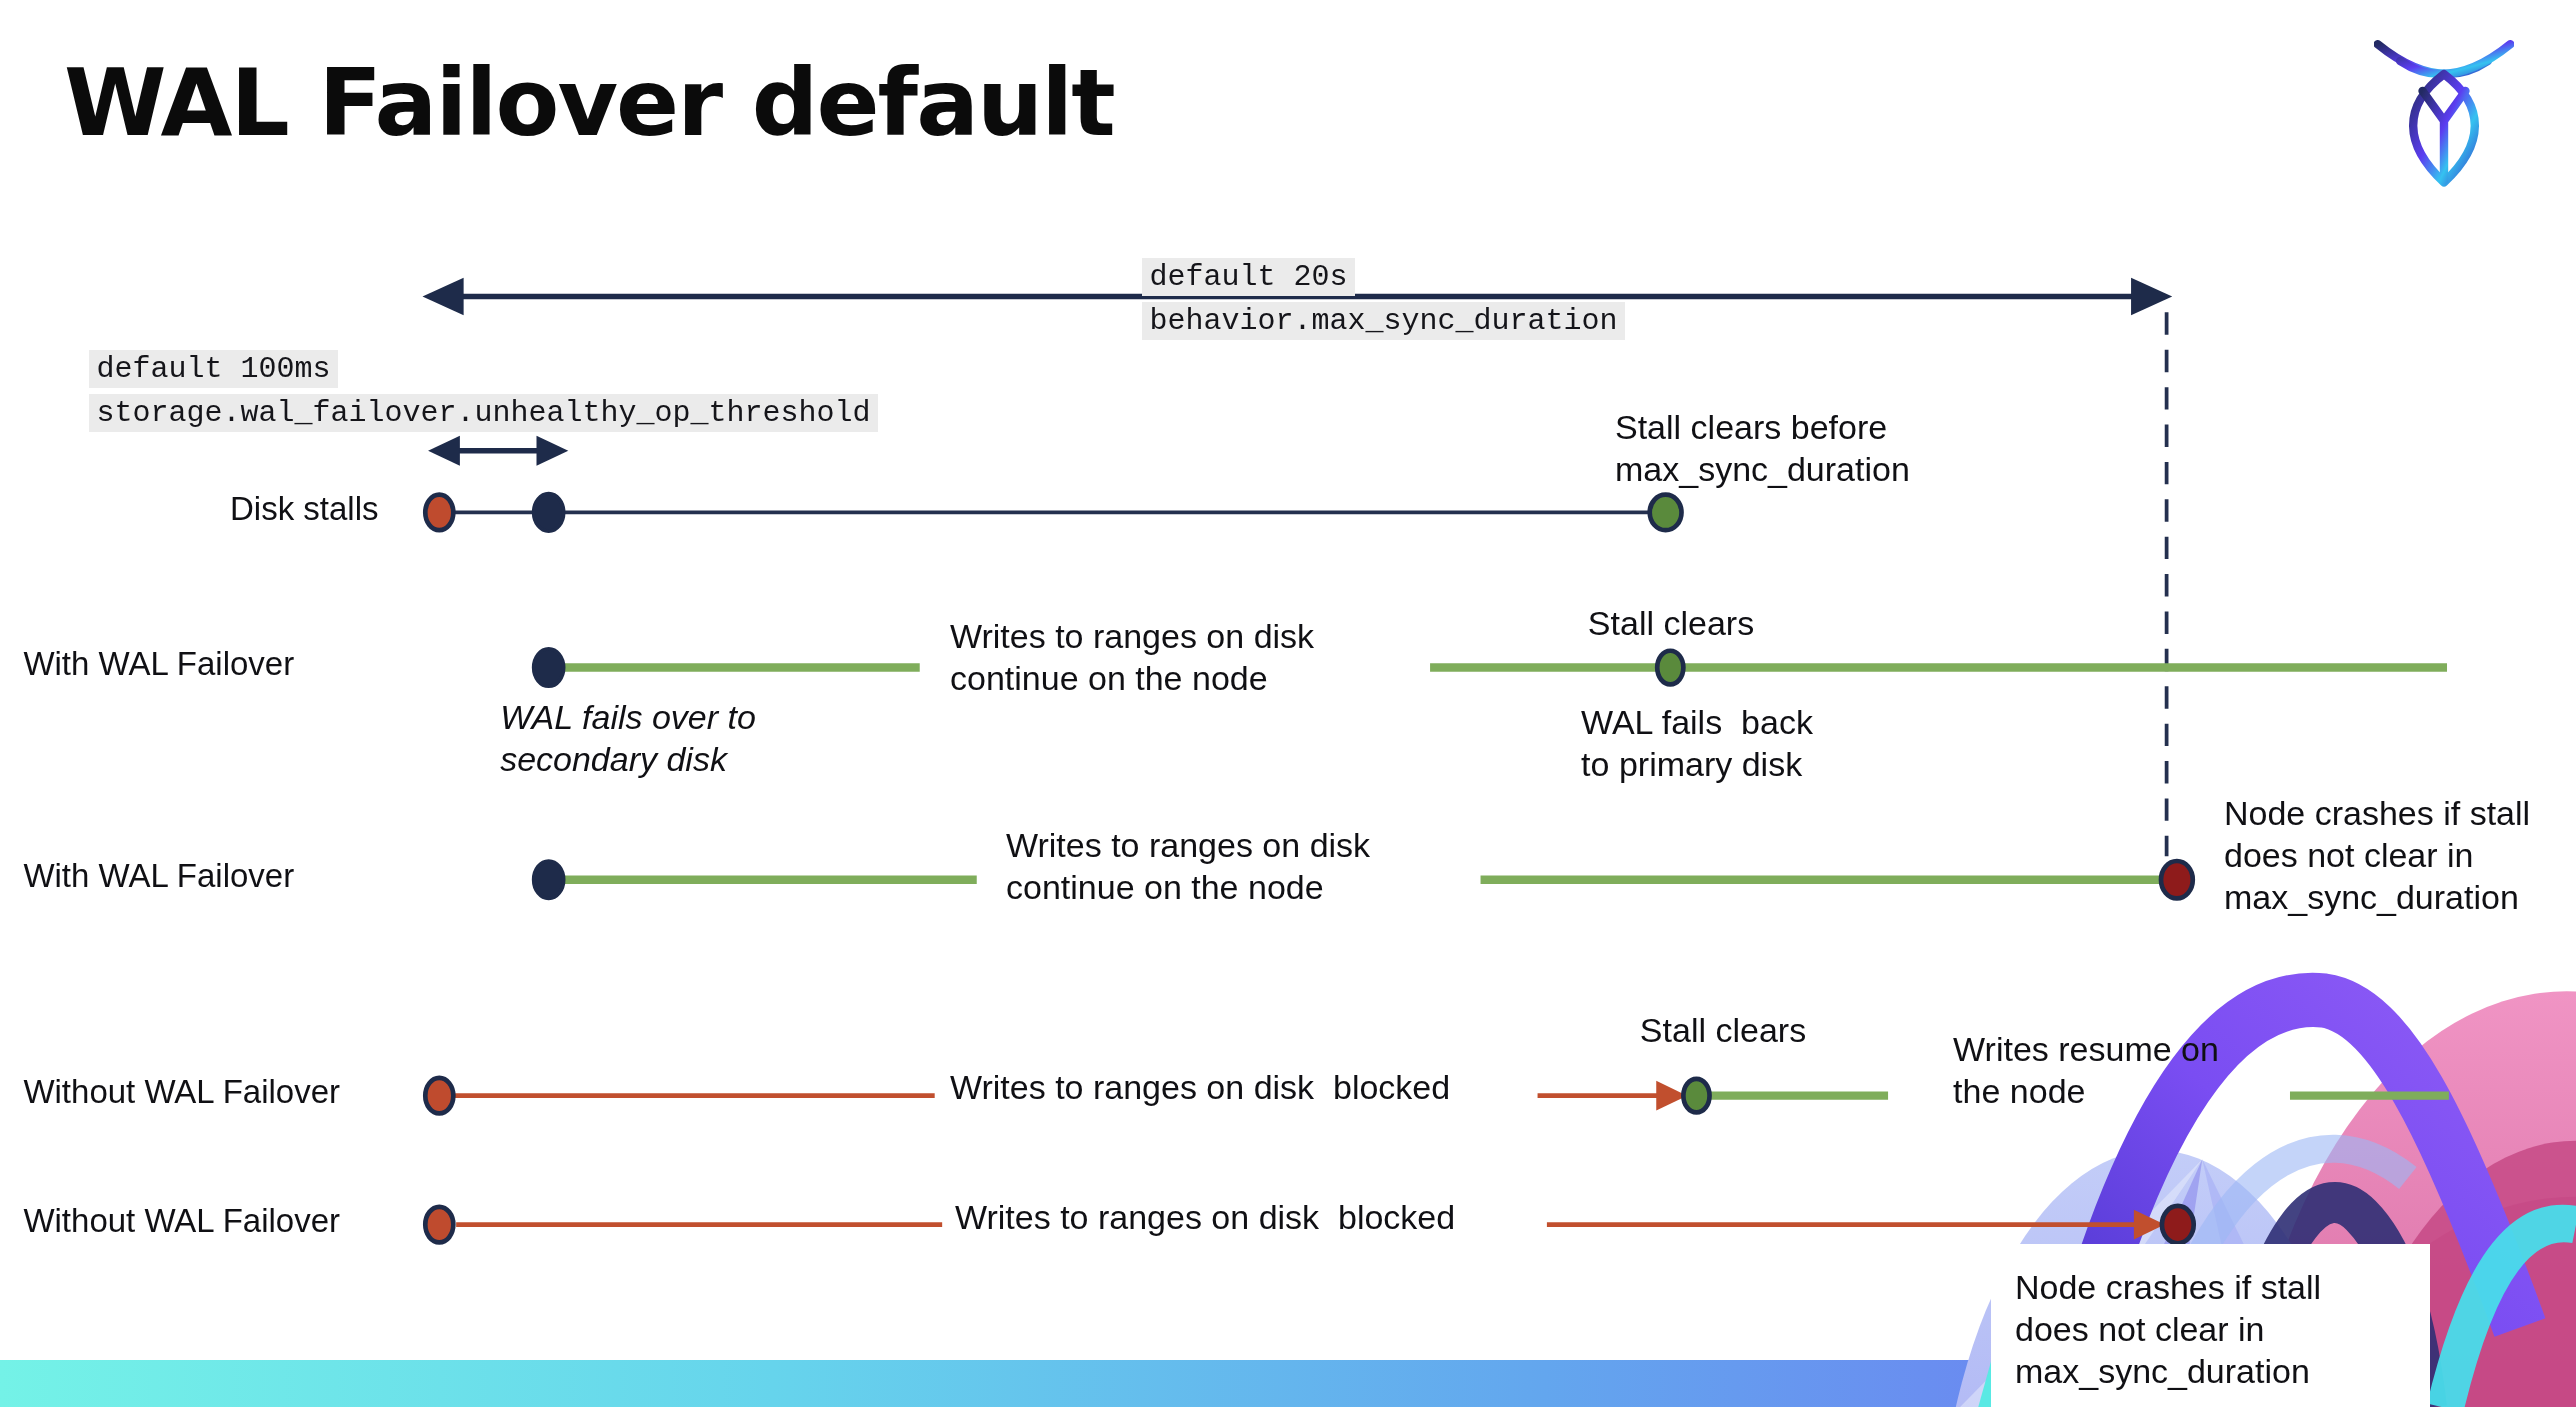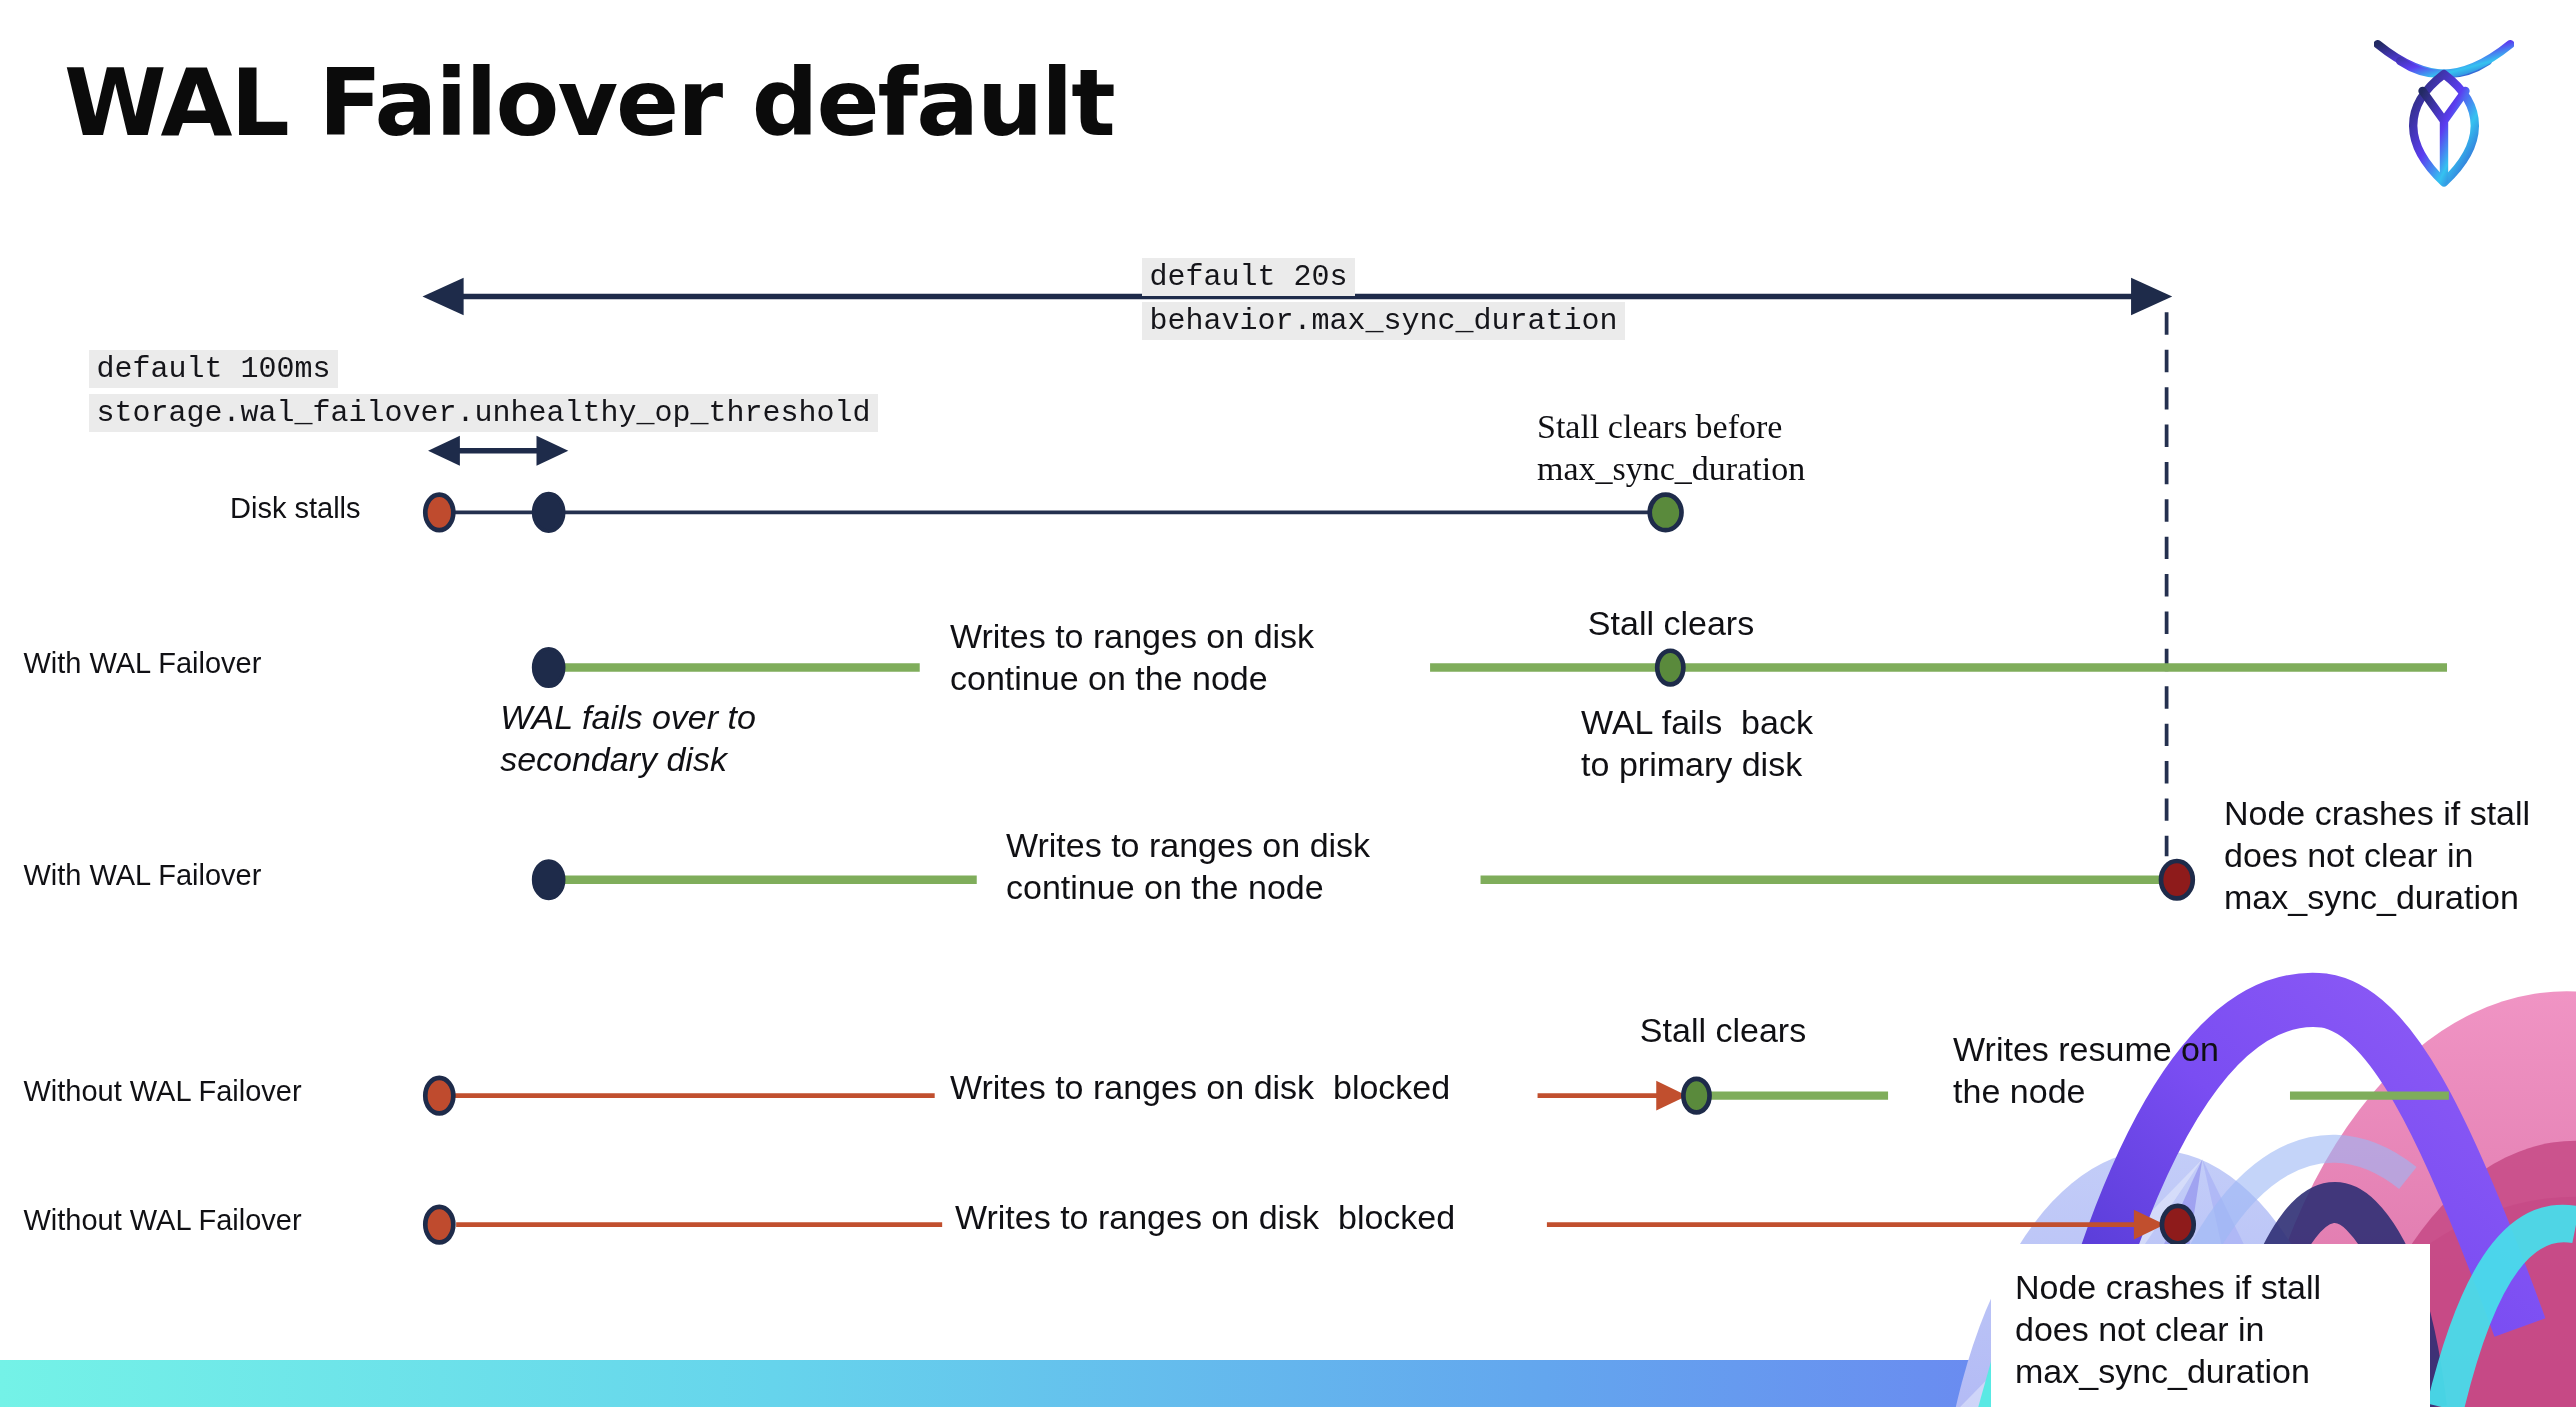--- a/index.html
+++ b/index.html
@@ -11,21 +11,21 @@
 
   .code-chip{display:inline-block;font-family:"Liberation Mono","DejaVu Sans Mono",monospace;
              font-size:30px;line-height:32px;color:#15151a;background:#ebebeb;padding:2.8px 7.5px;}
   .anno{position:absolute;z-index:6;}
   .anno .code-chip{display:table;margin-bottom:6.5px;}
 
   .note{position:absolute;font-size:34px;line-height:42px;color:#101014;
         white-space:pre-wrap;z-index:6;}
   .note.center{transform:translateX(-50%);text-align:left;}
 
-  .row-label{position:absolute;font-size:29px;line-height:37px;color:#101014;z-index:6;white-space:nowrap;}
+  .row-label{position:absolute;font-size:33px;line-height:37px;color:#101014;z-index:6;white-space:nowrap;}
 
   .layer{position:absolute;left:0;top:0;z-index:2;}
   .art-layer{position:absolute;z-index:1;}
   .bottom-bar{position:absolute;left:0;top:1360px;width:2576px;height:48px;z-index:0;
               background:linear-gradient(90deg,#74f2e7 0%,#66d4ec 30%,#63a6ee 60%,#6c83f1 82%,#7b63f1 100%);}
   .crash-box{position:absolute;left:1991px;top:1244px;width:439px;height:164px;background:#ffffff;z-index:3;}
   .crash-box-text{z-index:4;}
 </style>
 </head>
 <body>
@@ -135,21 +135,21 @@
     <span class="code-chip">default 100ms</span>
     <span class="code-chip">storage.wal_failover.unhealthy_op_threshold</span>
   </div>
 
   <div class="row-label" style="left:230px;top:490px;">Disk stalls</div>
   <div class="row-label" style="left:23.4px;top:645px;">With WAL Failover</div>
   <div class="row-label" style="left:23.4px;top:857px;">With WAL Failover</div>
   <div class="row-label" style="left:23.4px;top:1073px;">Without WAL Failover</div>
   <div class="row-label" style="left:23.4px;top:1202px;">Without WAL Failover</div>
 
-  <div class="note" style="left:1537px;top:406px;font-family:Liberation Serif, serif;">Stall clears before
+  <div class="note" style="left:1615px;top:406px;">Stall clears before
 max_sync_duration</div>
 
   <div class="note center" style="left:628px;top:696px;font-style:italic;">WAL fails over to
 secondary disk</div>
   <div class="note" style="left:950px;top:615px;">Writes to ranges on disk
 continue on the node</div>
   <div class="note center" style="left:1671px;top:602px;">Stall clears</div>
   <div class="note center" style="left:1697px;top:701px;">WAL fails  back
 to primary disk</div>
 

